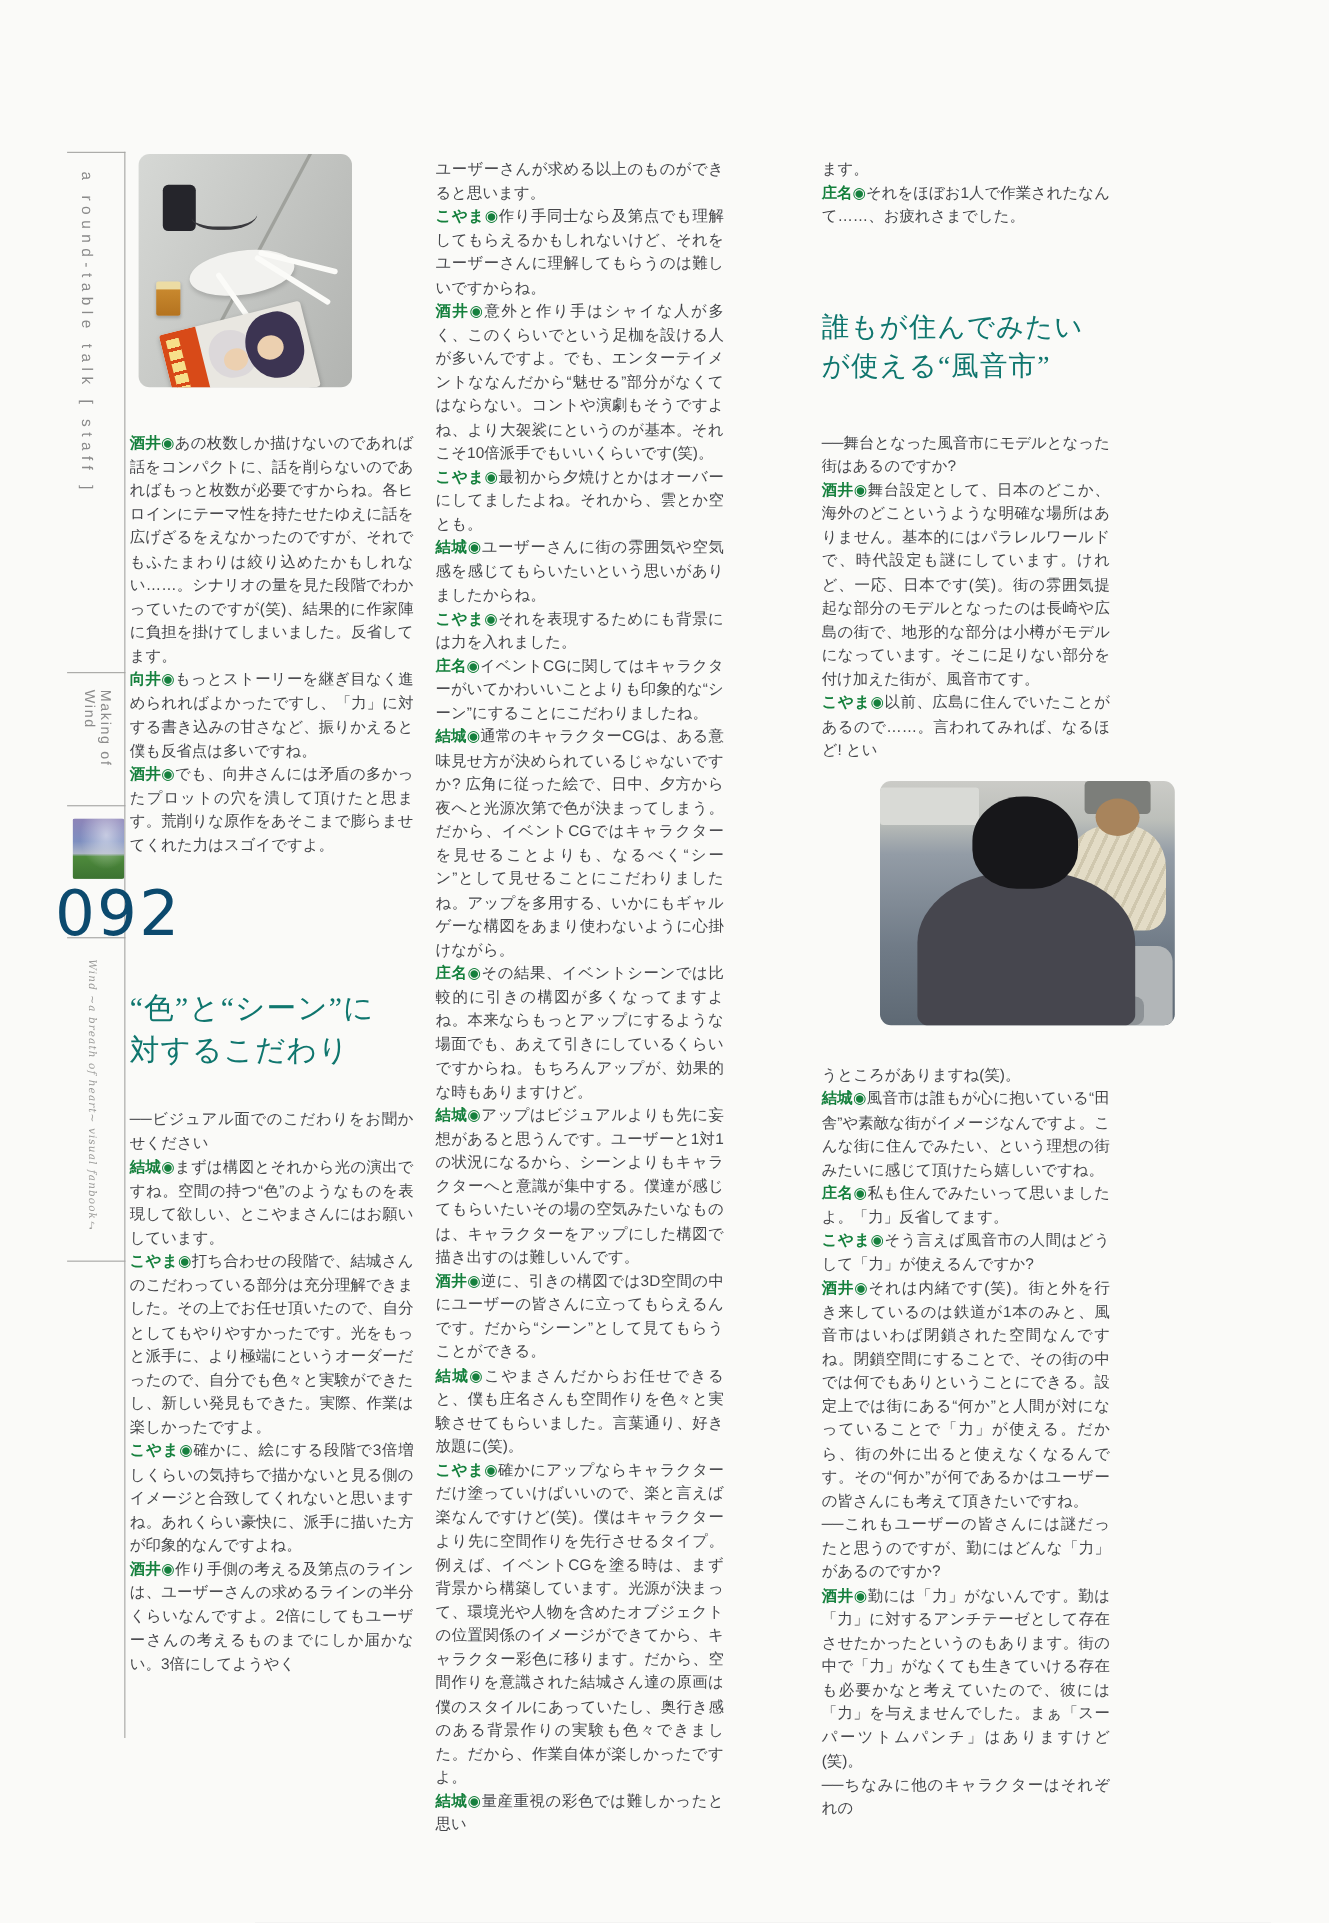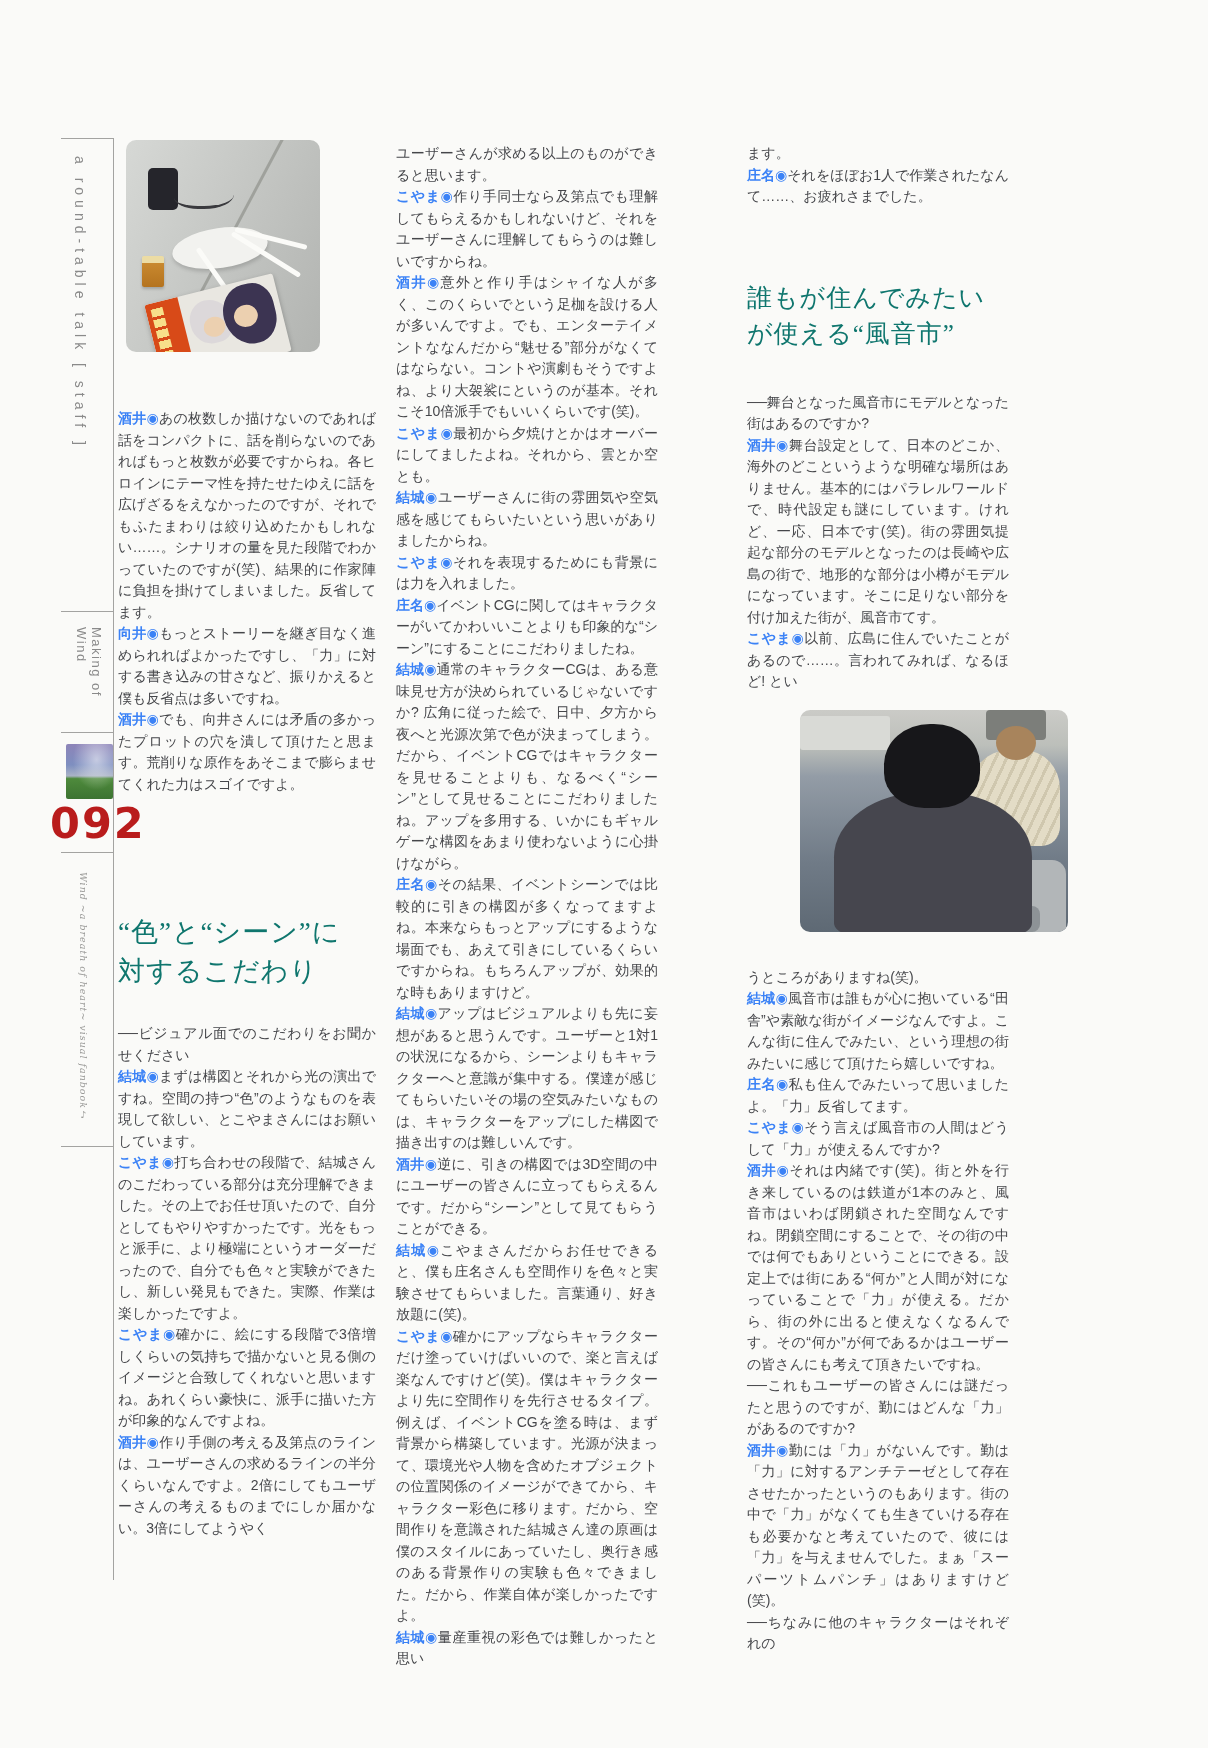--- a/index.html
+++ b/index.html
@@ -9,22 +9,22 @@
   
   .vline{position:absolute;left:113px;top:138px;width:1px;height:1442px;background:#a3a3a1;}
   .tick{position:absolute;left:61px;width:53px;height:1px;background:#a3a3a1;}
   .vtext{position:absolute;writing-mode:vertical-rl;color:#8a8a8a;
          font-family:"Liberation Sans","DejaVu Sans",sans-serif;}
   #tag-top{left:72px;top:156px;font-size:14px;letter-spacing:5px;height:450px;}
   #tag-mid{left:74px;top:627px;font-size:13px;letter-spacing:1.5px;height:102px;}
   #thumb{position:absolute;left:66px;top:744px;width:47px;height:55px;border-radius:2px;
          background:radial-gradient(ellipse at 65% 28%,rgba(255,255,255,.55),rgba(255,255,255,0) 55%),
          linear-gradient(180deg,#8d84b8 0%,#7e8fc0 38%,#aab3c6 58%,#4e8a3c 63%,#3c7331 100%);}
-  #pagenum{position:absolute;left:50px;top:798px;font-size:43px;font-weight:700;
-           color:#b91c1c;letter-spacing:2px;font-family:"DejaVu Sans",sans-serif;}
+  #pagenum{position:absolute;left:50px;top:798px;font-size:57px;font-weight:400;
+           color:#0c4a6e;letter-spacing:2px;font-family:"DejaVu Sans",sans-serif;}
   #script-tag{left:78px;top:872px;height:272px;font-size:9.5px;font-style:italic;color:#9a9a98;
               font-family:"DejaVu Serif","Liberation Serif",serif;letter-spacing:1px;}
 
   
   .photo{position:absolute;border-radius:10px;overflow:hidden;}
   #photo-desk{left:126px;top:140px;width:194px;height:212px;
       background:linear-gradient(115deg,#d6d8d5 0%,#c6c8c5 45%,#b2b4b1 100%);}
   .desk-seam{position:absolute;left:96px;top:-20px;width:3px;height:260px;background:#9fa19c;transform:rotate(28deg);}
   .recorder{position:absolute;left:22px;top:28px;width:30px;height:42px;background:#25252b;border-radius:5px;}
   .cable{position:absolute;left:48px;top:40px;width:60px;height:26px;border-bottom:3px solid #3a3a3e;
@@ -55,25 +55,25 @@
   .p2-head{position:absolute;left:196px;top:16px;width:40px;height:34px;background:#a8845c;border-radius:50%;}
   .p2-chair{position:absolute;left:150px;top:110px;width:46px;height:100px;background:#9aa0a4;border-radius:10px 10px 4px 4px;}
   .p1-head{position:absolute;left:84px;top:14px;width:96px;height:84px;background:#17171a;border-radius:48% 48% 42% 42%;}
   .p1-torso{position:absolute;left:34px;top:82px;width:198px;height:142px;background:#46464e;border-radius:46% 46% 8% 8%;}
   .p1-chairarm{position:absolute;left:196px;top:150px;width:70px;height:72px;background:#b2b6b8;border-radius:14px 14px 4px 10px;}
   .p1-chairbase{position:absolute;left:120px;top:196px;width:120px;height:26px;background:#8d9296;border-radius:8px;}
 
   
   .col{position:absolute;width:262px;font-size:14px;line-height:21.5px;text-align:justify;
        word-break:break-all;color:#45464a;overflow:visible;}
-  #col-left{left:118px;top:408px;width:258px;}
+  #col-left{left:118px;top:392px;width:258px;}
   #col-mid{left:396px;top:143px;}
   #col-right{left:747px;top:143px;}
   .para{margin:0;}
-  .para b{color:#3b82f6;font-weight:700;}
+  .para b{color:#15803d;font-weight:700;}
   h2.sec{font-family:"Liberation Serif","DejaVu Serif",serif;font-weight:500;color:#0f766e;
          letter-spacing:1px;margin:0;}
   #h-left{font-size:27px;line-height:39px;margin:118px 0 32px 0;}
   #h-right{font-size:25px;line-height:36px;margin:72px 0 40px 0;}
   .photo-flow{width:268px;height:222px;margin:37px 0 15px 53px;visibility:hidden;} 
 </style>
 </head>
 <body>
 
 <div id="page">

